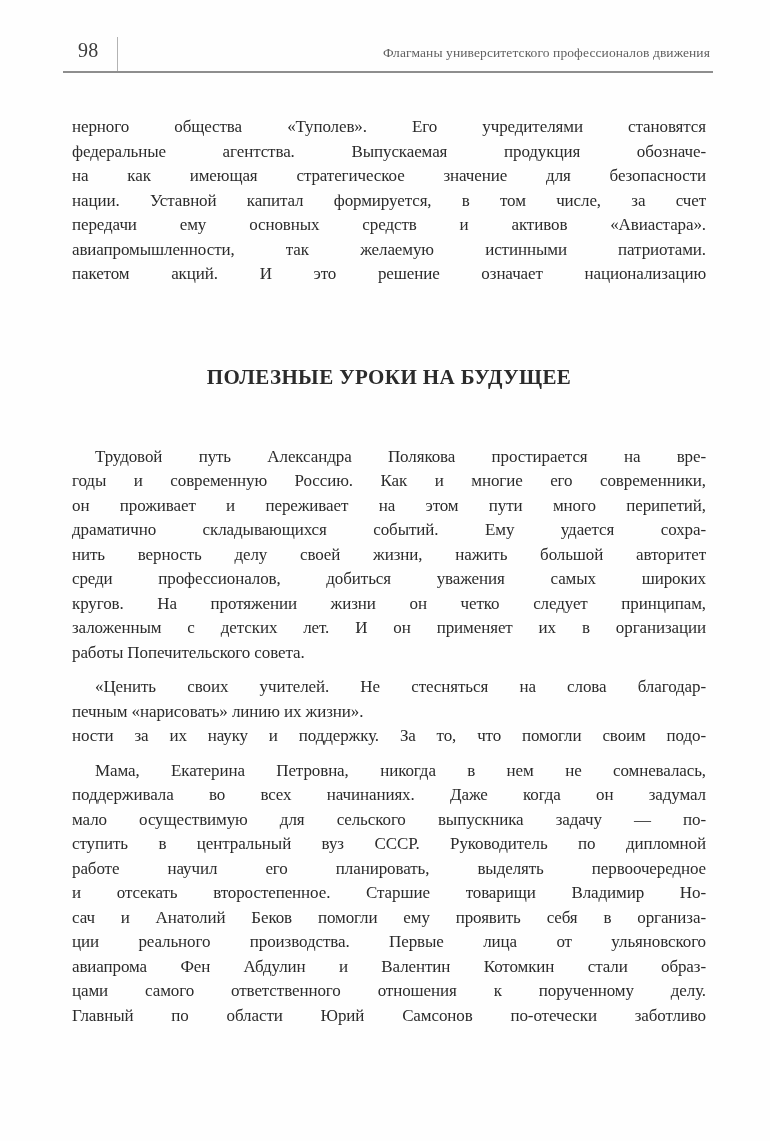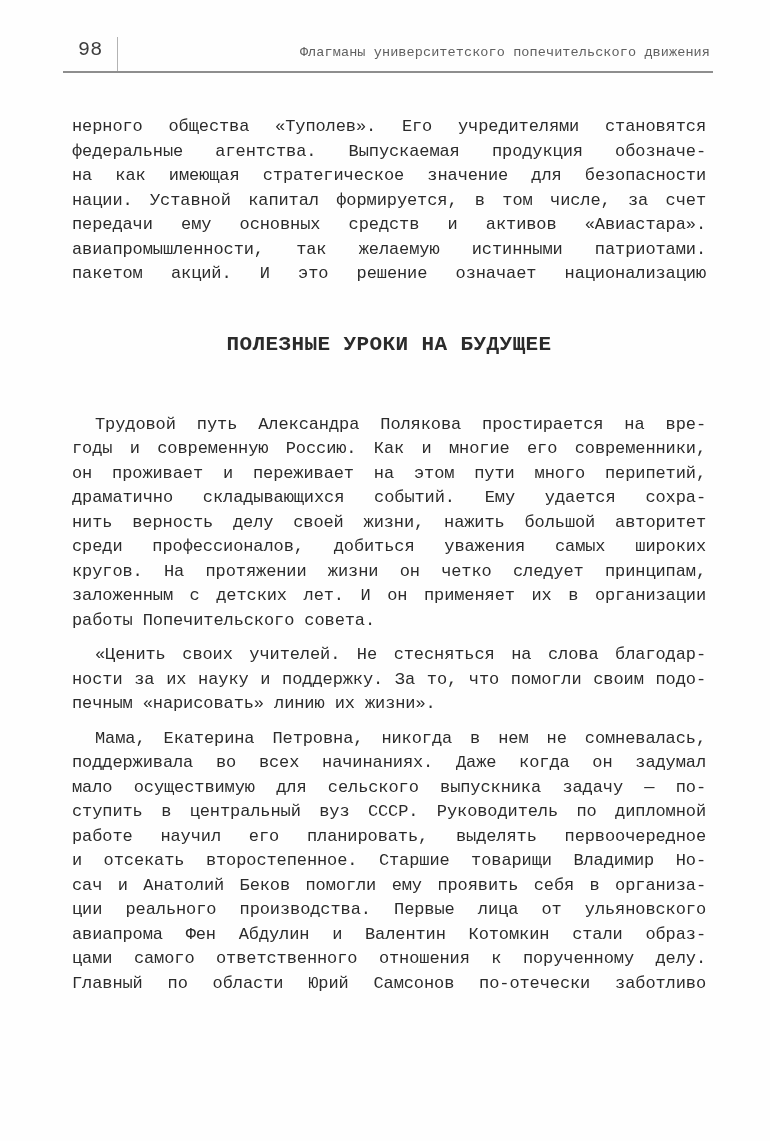--- a/index.html
+++ b/index.html
@@ -5,21 +5,21 @@
   html, body {
     margin: 0;
     padding: 0;
     background: #ffffff;
   }
   .book-page {
     position: relative;
     width: 770px;
     height: 1141px;
     background: #fefefe;
-    font-family: Liberation Mono, monospace;
+    font-family: Liberation Serif, serif;
     overflow: hidden;
   }
 
   
   .page-header {
     position: relative;
     height: 73px;
   }
   .page-number {
     position: absolute;
@@ -73,37 +73,37 @@
     white-space: normal;
   }
   .line.line-last {
     text-align-last: left;
   }
   .para.indent .line:first-child {
     text-indent: 23px;
   }
 
   .section-heading {
-    margin: 46px 0 56px 0;
+    margin: 78px 0 56px 0;
     text-align: center;
     font-size: 21px;
     line-height: 24px;
     font-weight: bold;
     color: #2b2b2b;
     letter-spacing: 0.4px;
   }
 </style>
 </head>
 <body>
 
 <div class="book-page">
   <header class="page-header">
     <span class="page-number">98</span>
     <span class="header-divider"></span>
-    <span class="running-title">Флагманы университетского попечительского движения</span>
+    <span class="running-title">Флагманы университетского профессионалов движения</span>
     <div class="header-rule"></div>
   </header>
 
   <main class="text-body">
       <div class="para">
         <div class="line">нерного общества «Туполев». Его учредителями становятся</div>
         <div class="line">федеральные агентства. Выпускаемая продукция обозначе-</div>
         <div class="line">на как имеющая стратегическое значение для безопасности</div>
         <div class="line">нации. Уставной капитал формируется, в том числе, за счет</div>
         <div class="line">передачи ему основных средств и активов «Авиастара».</div>
@@ -117,22 +117,22 @@
         <div class="line">он проживает и переживает на этом пути много перипетий,</div>
         <div class="line">драматично складывающихся событий. Ему удается сохра-</div>
         <div class="line">нить верность делу своей жизни, нажить большой авторитет</div>
         <div class="line">среди профессионалов, добиться уважения самых широких</div>
         <div class="line">кругов. На протяжении жизни он четко следует принципам,</div>
         <div class="line">заложенным с детских лет. И он применяет их в организации</div>
         <div class="line line-last">работы Попечительского совета.</div>
       </div>
       <div class="para indent">
         <div class="line">«Ценить своих учителей. Не стесняться на слова благодар-</div>
+        <div class="line line-last">печным «нарисовать» линию их жизни».</div>
         <div class="line">ности за их науку и поддержку. За то, что помогли своим подо-</div>
-        <div class="line line-last">печным «нарисовать» линию их жизни».</div>
       </div>
       <div class="para indent">
         <div class="line">Мама, Екатерина Петровна, никогда в нем не сомневалась,</div>
         <div class="line">поддерживала во всех начинаниях. Даже когда он задумал</div>
         <div class="line">мало осуществимую для сельского выпускника задачу — по-</div>
         <div class="line">ступить в центральный вуз СССР. Руководитель по дипломной</div>
         <div class="line">работе научил его планировать, выделять первоочередное</div>
         <div class="line">и отсекать второстепенное. Старшие товарищи Владимир Но-</div>
         <div class="line">сач и Анатолий Беков помогли ему проявить себя в организа-</div>
         <div class="line">ции реального производства. Первые лица от ульяновского</div>

